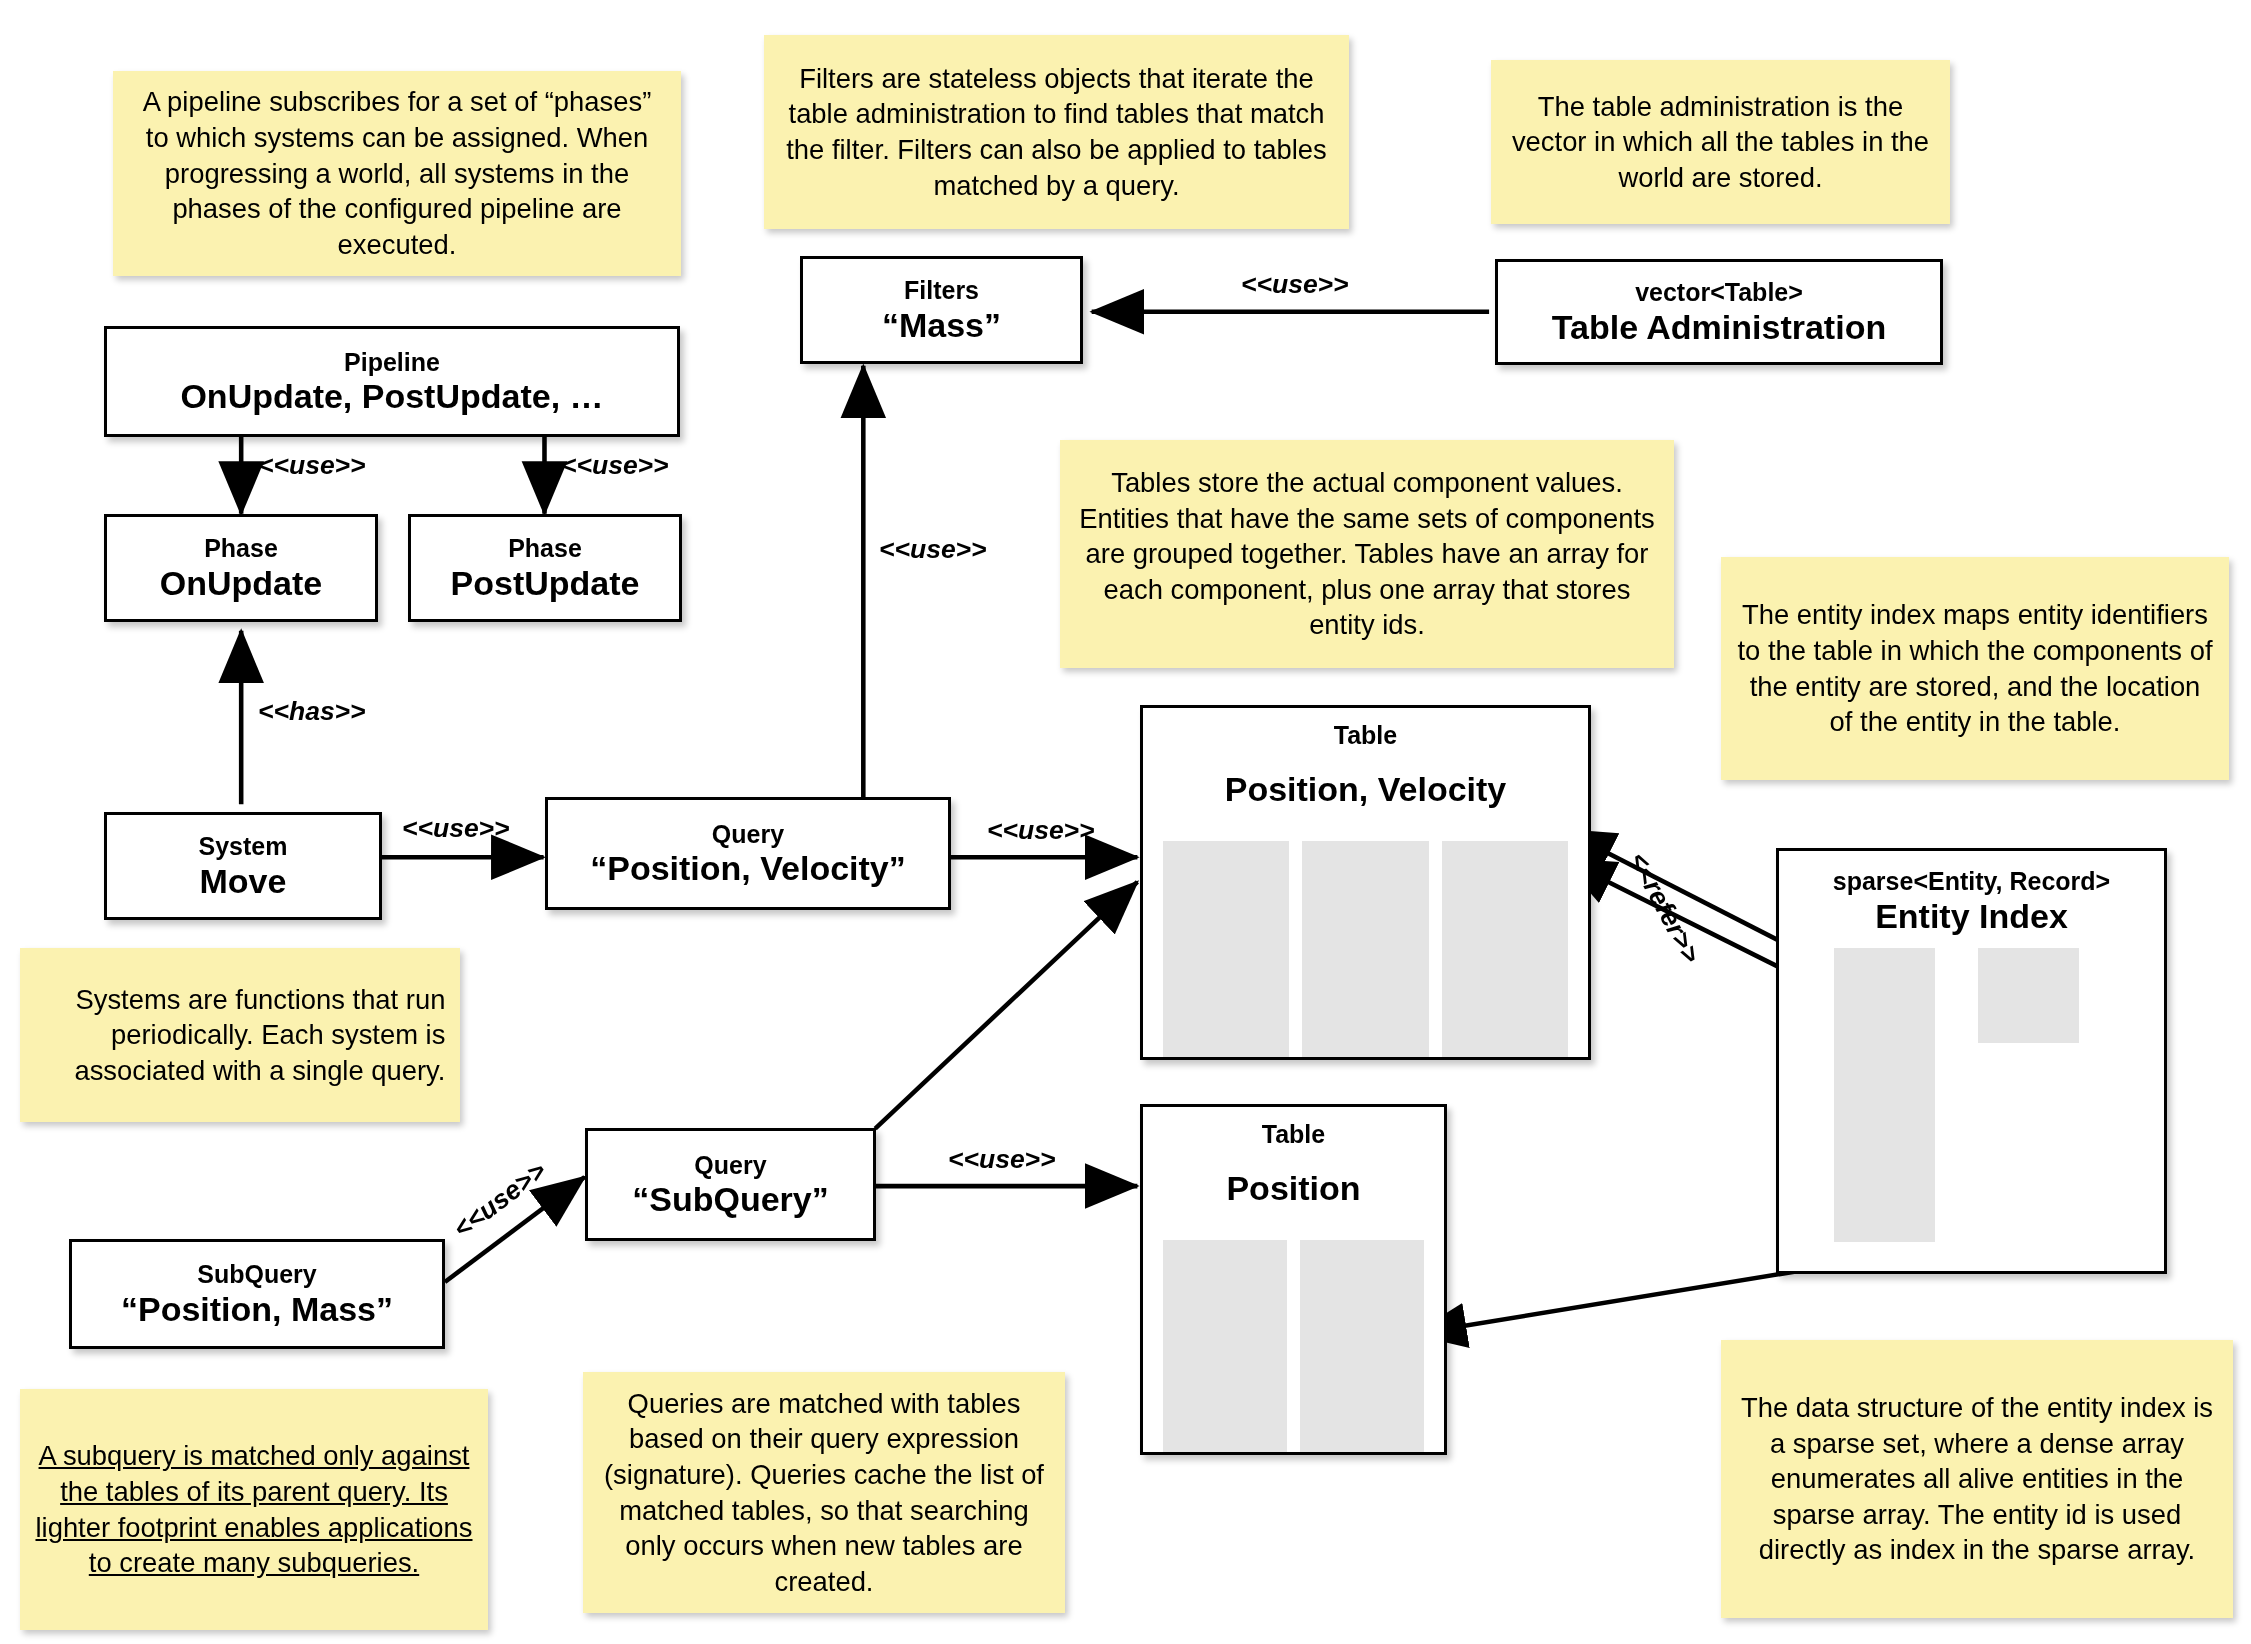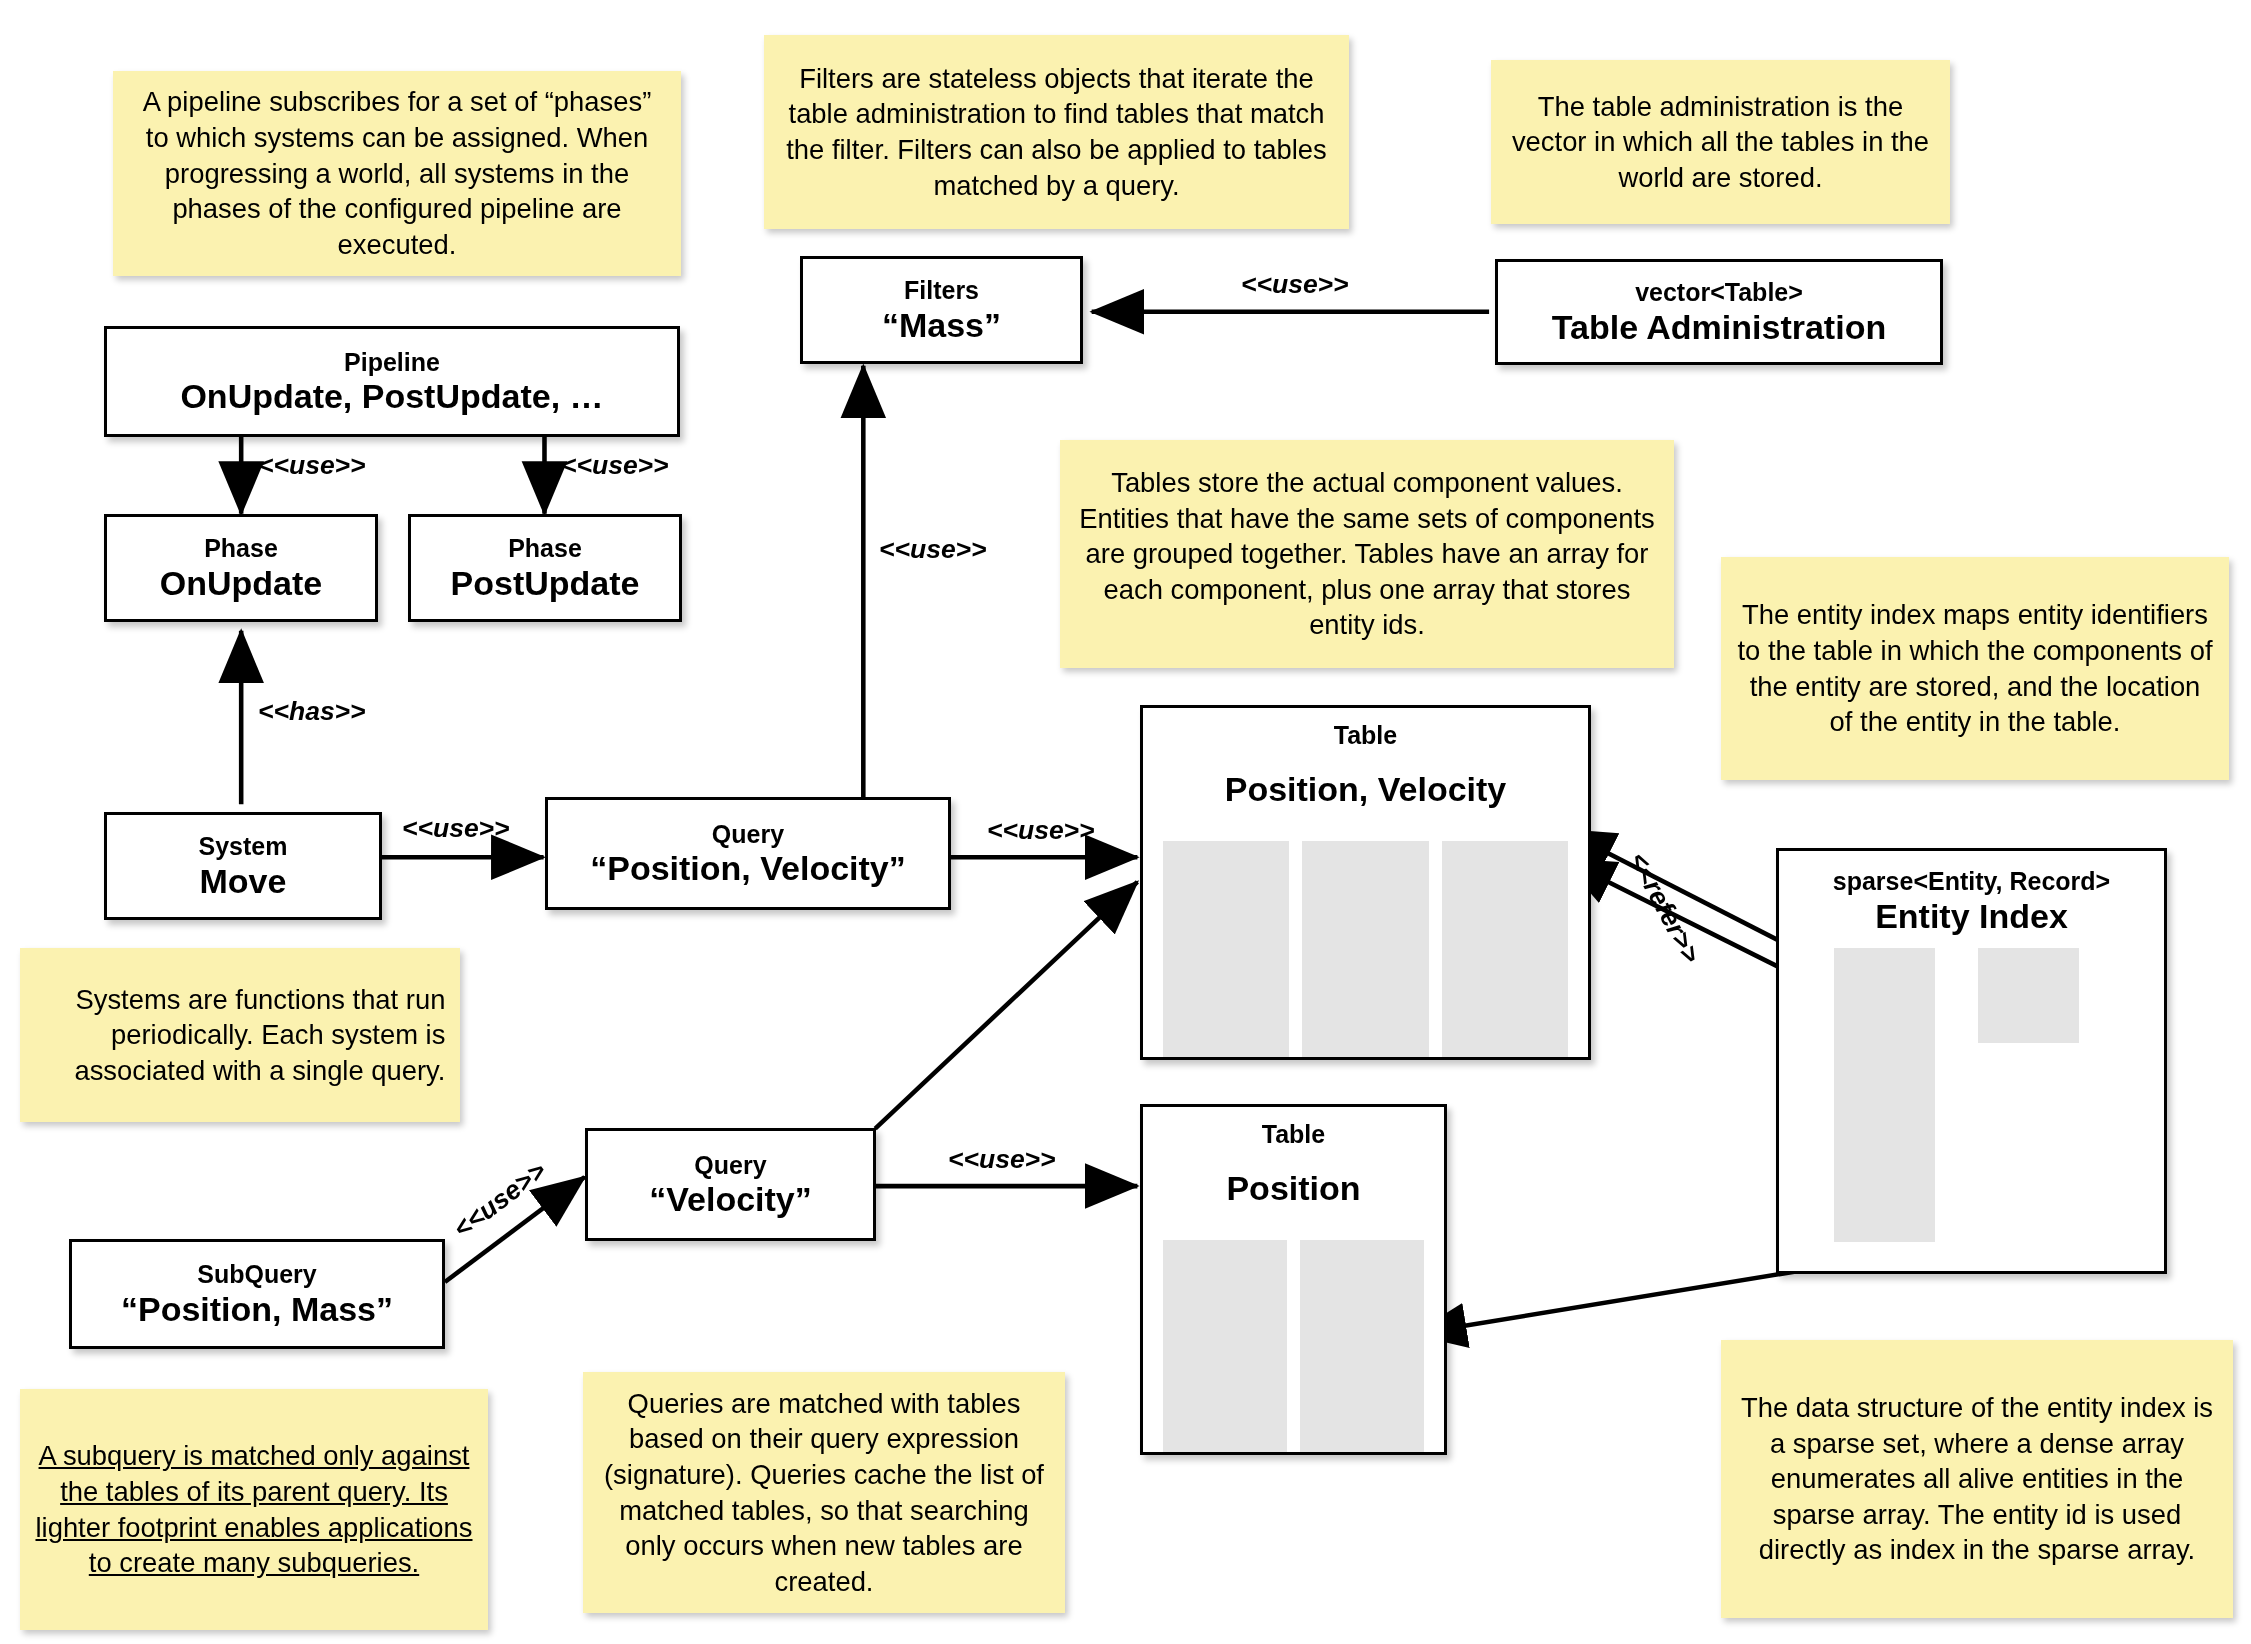--- a/index.html
+++ b/index.html
@@ -154,21 +154,21 @@
     <div class="name">Move</div>
   </div>
 
   <div class="box" style="left:545px;top:797px;width:406px;height:113px;">
     <div class="stereo">Query</div>
     <div class="name">“Position, Velocity”</div>
   </div>
 
   <div class="box" style="left:585px;top:1128px;width:291px;height:113px;">
     <div class="stereo">Query</div>
-    <div class="name">“Velocity”</div>
+    <div class="name">“SubQuery”</div>
   </div>
 
   <div class="box" style="left:69px;top:1239px;width:376px;height:110px;">
     <div class="stereo">SubQuery</div>
     <div class="name">“Position, Mass”</div>
   </div>
 
   <div class="box" style="left:800px;top:256px;width:283px;height:108px;">
     <div class="stereo">Filters</div>
     <div class="name">“Mass”</div>

